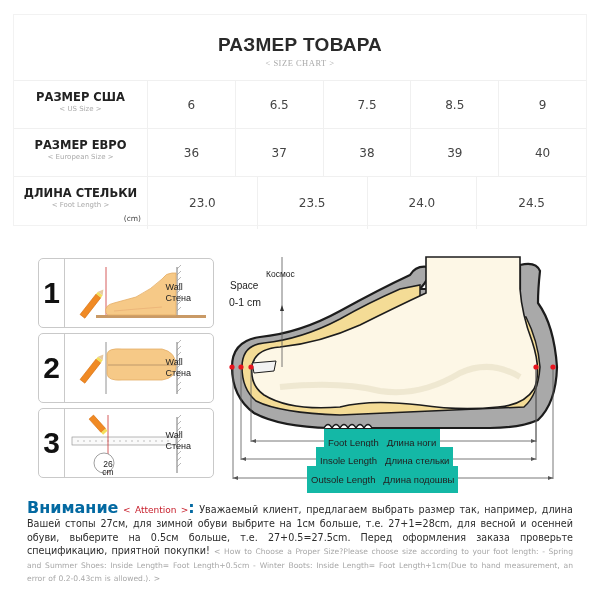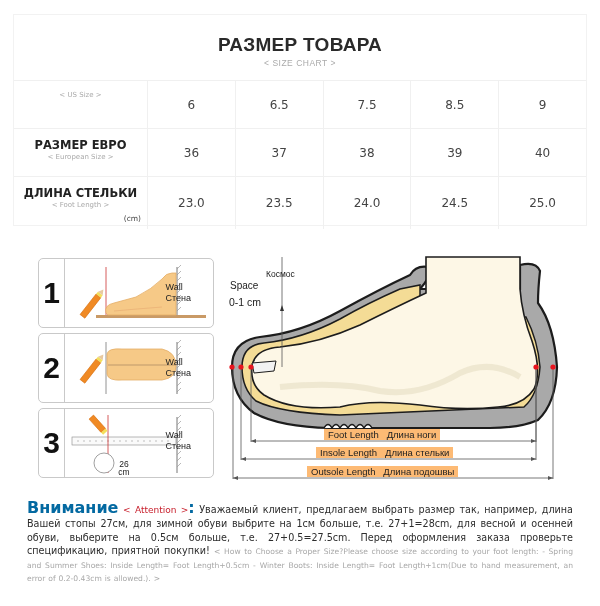--- a/index.html
+++ b/index.html
@@ -12,21 +12,21 @@
     border: 1px solid #f2f2f2; background: #fff;
   }
   .chart-head { height: 66px; text-align: center; border-bottom: 1px solid #f0f0f0; }
   .chart-title {
     display: block; padding-top: 19px;
     font-family: "Liberation Sans", sans-serif; font-weight: bold; font-size: 19px;
     color: #2a2a2a; letter-spacing: 0.3px;
   }
   .chart-sub {
     display: block; margin-top: 2px;
-    font-family: Liberation Sans, sans-serif; font-size: 8.5px; color: #aaa; letter-spacing: 0.5px;
+    font-family: Liberation Serif, serif; font-size: 8.5px; color: #aaa; letter-spacing: 0.5px;
   }
   .chart-row { display: flex; height: 48px; border-bottom: 1px solid #f0f0f0; }
   .chart-row:last-child { border-bottom: none; height: 52px; }
   .row-label {
     position: relative; width: 134px; border-right: 1px solid #f0f0f0;
     text-align: center; padding-top: 9px;
   }
   .row-label-main {
     display: block; font-family: "DejaVu Sans", sans-serif; font-weight: bold; font-size: 11.5px; color: #222;
   }
@@ -54,21 +54,21 @@
     position: absolute; right: 22px; font-family: "Liberation Sans", sans-serif; font-size: 9px; color: #222; line-height: 11px;
   }
 
   
   .shoe { position: absolute; left: 220px; top: 245px; width: 380px; height: 245px; }
   .space-label {
     position: absolute; font-family: "Liberation Sans", sans-serif; color: #222; text-align: left;
   }
   .dim-label {
     position: absolute; font-family: "Liberation Sans", sans-serif; font-size: 9.5px; color: #222; white-space: nowrap;
-    background: #fdba74; padding: 0 4px;
+    background: #14b8a6; padding: 8px 4px;
   }
 
   
   .attention {
     position: absolute; left: 27px; top: 501px; width: 546px;
     font-family: "DejaVu Sans", sans-serif; font-size: 9.6px; line-height: 13.4px; color: #2c2c2c;
     text-align: justify; word-spacing: 0.5px;
   }
   .att-title { color: #0369a1; font-size: 16px; font-weight: bold; }
   .att-tag { color: #c8202d; font-size: 9px; }
@@ -78,20 +78,21 @@
 <body>
 
 <div class="chart">
   <div class="chart-head">
     <span class="chart-title">РАЗМЕР ТОВАРА</span>
     <span class="chart-sub">&lt; SIZE CHART &gt;</span>
   </div>
 
   <div class="chart-row">
     <div class="row-label">
+      <span class="row-label-main">РАЗМЕР США</span>
       <span class="row-label-sub">&lt; US  Size &gt;</span>
     </div>
     <div class="cell">6</div>
     <div class="cell">6.5</div>
     <div class="cell">7.5</div>
     <div class="cell">8.5</div>
     <div class="cell">9</div>
   </div>
 
   <div class="chart-row">
@@ -109,21 +110,20 @@
   <div class="chart-row">
     <div class="row-label">
       <span class="row-label-main">ДЛИНА СТЕЛЬКИ</span>
       <span class="row-label-sub">&lt; Foot Length &gt;</span>
       <span class="row-label-unit">(cm)</span>
     </div>
     <div class="cell">23.0</div>
     <div class="cell">23.5</div>
     <div class="cell">24.0</div>
     <div class="cell">24.5</div>
-    <div class="cell">25.0</div>
   </div>
 </div>
 
 <div class="step" style="top:258px;">
   <div class="step-num">1</div>
   <svg class="step-art" viewBox="0 0 148 68">
 
     <line x1="111" y1="8" x2="111" y2="56" stroke="#777" stroke-width="1"></line>
     <g stroke="#999" stroke-width="0.7">
       <line x1="111" y1="10" x2="115" y2="6"></line>
@@ -219,21 +219,21 @@
         <line x1="96" y1="31" x2="96" y2="33"></line>
       <line x1="102" y1="31" x2="102" y2="33"></line>
     </g>
     <line x1="42" y1="6" x2="42" y2="64" stroke="#c33" stroke-width="0.8"></line>
     <g transform="rotate(48 36 20)">
       <rect x="20" y="17" width="18" height="6" fill="#f08a24" stroke="#d66e10" stroke-width="0.6"></rect>
       <rect x="38" y="17" width="3" height="6" fill="#f3df5c"></rect>
     </g>
     <circle cx="38" cy="54" r="10" fill="#fff" stroke="#888" stroke-width="0.8"></circle>
   </svg>
-  <div style="position:absolute; left:56px; top:51px; width:26px; text-align:center; font-family:'Liberation Sans',sans-serif; font-size:8.5px; line-height:8px; color:#222;margin-left:16px;">
+  <div style="position:absolute; left:56px; top:51px; width:26px; text-align:center; font-family:'Liberation Sans',sans-serif; font-size:8.5px; line-height:8px; color:#222;">
     <div>26</div>
     <div>cm</div>
   </div>
   <div class="wall-label" style="top:21px;">
     <div>Wall</div>
     <div>Стена</div>
   </div>
 </div>
 
 <div class="shoe">

